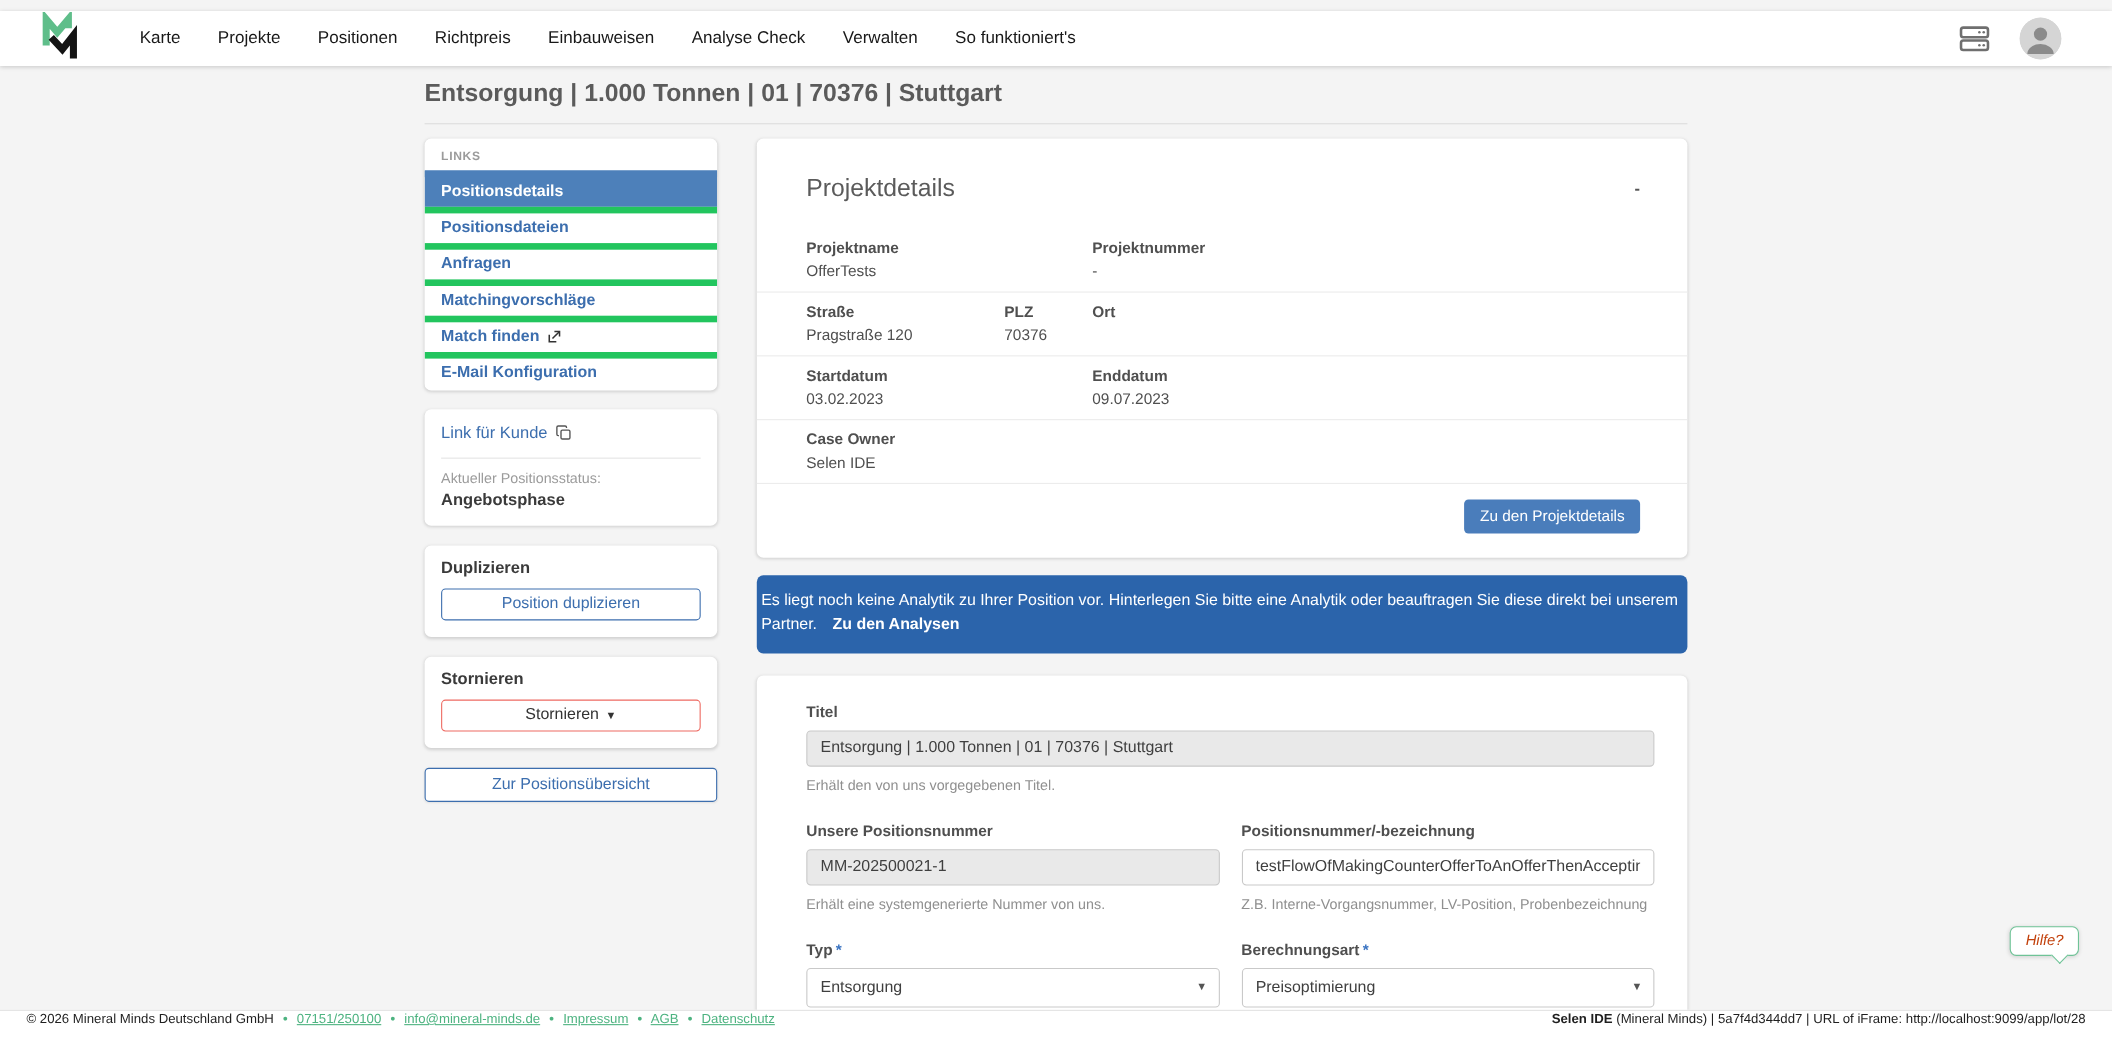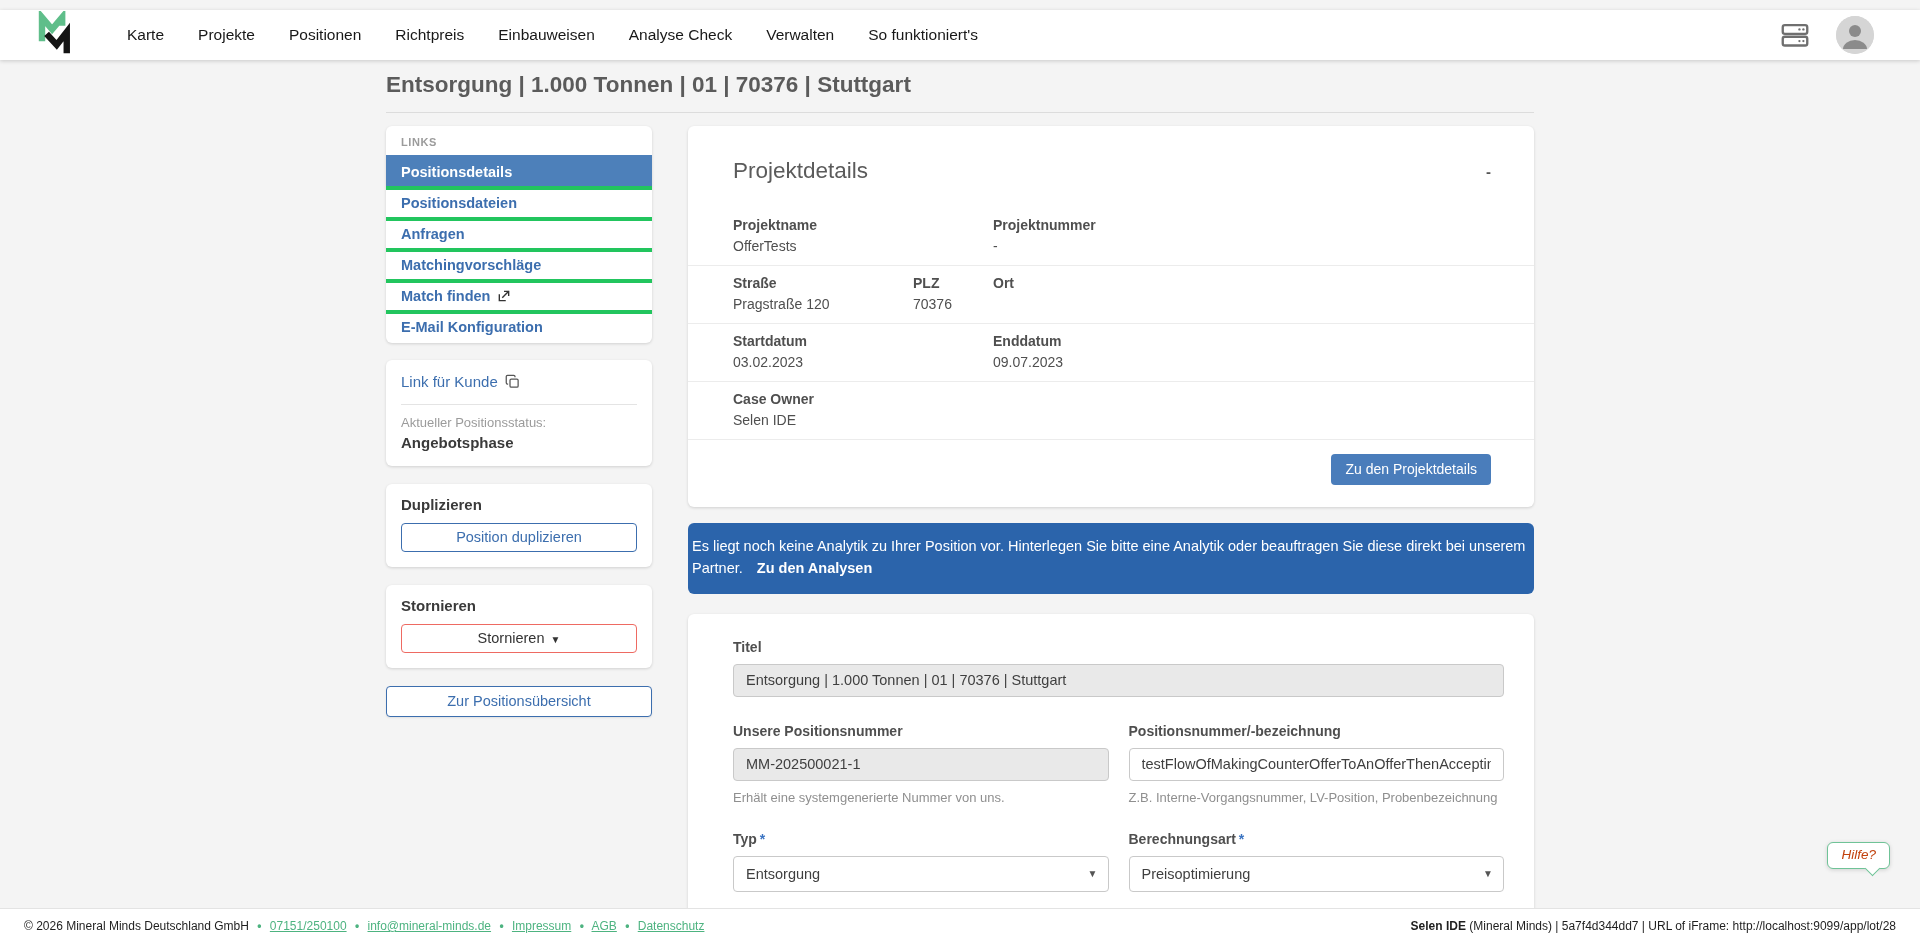--- a/index.html
+++ b/index.html
@@ -38,21 +38,21 @@
   .left-col { flex:0 0 266px; width:266px; }
   .right-col { flex:1; min-width:0; }
   .card { background:#fff; border-radius:6px; box-shadow:0 1px 3px rgba(0,0,0,.15); }
 
   
   .links-card { padding-bottom:2px; overflow:hidden; }
   .links-header { padding:10px 15px 7px; font-size:11px; color:#9b9b9b; letter-spacing:.6px;font-weight:bold; }
   .link-item {
     display:flex; align-items:center; gap:7px;
     padding:5px 15px 6px; font-size:14.5px; font-weight:600; color:#3c6eae;
-    border-top:4px solid #22c55e; cursor:pointer;
+    border-top:6px solid #22c55e; cursor:pointer;
   }
   .link-item.selected { background:#4d80ba; color:#fff; border-top-color:#4d80ba; }
 
   
   .kunde-card { margin-top:17px; padding:13px 15px 15px; }
   .kunde-link { color:#3c6eae; font-size:15px; font-weight:500; display:inline-flex; align-items:center; gap:7px; cursor:pointer; }
   .kunde-divider { border:none; border-top:1px solid #e4e4e4; margin:13px 0 10px; }
   .status-label { font-size:13px; color:#9b9b9b; }
   .status-value { font-size:15px; font-weight:700; color:#3a3a3a; margin-top:4px; }
 
@@ -100,22 +100,22 @@
   .f-grid { display:grid; grid-template-columns:1fr 1fr; column-gap:42px; margin-top:26px;gap:20px; }
   .f-select {
     position:relative; width:100%; height:36px; border:1px solid #c9c9c9; border-radius:4px;
     background:#fff; font-size:14.5px; color:#3f3f3f; display:flex; align-items:center;
     padding:0 28px 0 12px; cursor:pointer;
   }
   .f-select .sel-caret { position:absolute; right:10px; top:11px; font-size:10px; color:#555; }
 
   
   .footer {
-    position:absolute; left:0; right:0; bottom:0; height:35px; background:#fff;
-    border-top:1px solid #e3e3e3; display:flex; align-items:center; justify-content:space-between;
+    position:absolute; left:0; right:0; bottom:0; height:25px; background:#fff;
+    border-top:1px solid #e3e3e3; display:flex; align-items:flex-start; justify-content:space-between;
     padding:0 24px; font-size:12px; color:#1f1f1f; z-index:50;
   }
   .footer-left a { color:#4db380; text-decoration:underline; }
   .footer-left .sep { color:#4db380; margin:0 5px; font-weight:700; }
   .footer-right b { font-weight:700; }
 
   
   .help-bubble {
     position:absolute; right:30px; bottom:74px; background:#fff;
     border:1px solid #6fc397; border-radius:6px; padding:4px 13px 6px;
@@ -284,20 +284,21 @@
       </div>
 
       <div class="banner">
         <span>Es liegt noch keine Analytik zu Ihrer Position vor. Hinterlegen Sie bitte eine Analytik oder beauftragen Sie diese direkt bei unserem Partner.</span>
         <a href="#" class="banner-link">Zu den Analysen</a>
       </div>
 
       <div class="card form-card">
         <label class="f-label">Titel</label>
         <input class="f-input disabled" disabled="" value="Entsorgung | 1.000 Tonnen | 01 | 70376 | Stuttgart" style="">
+        <div class="f-helper">Erhält den von uns vorgegebenen Titel.</div>
 
         <div class="f-grid">
           <div>
             <label class="f-label">Unsere Positionsnummer</label>
             <input class="f-input disabled" disabled="" value="MM-202500021-1" style="">
             <div class="f-helper">Erhält eine systemgenerierte Nummer von uns.</div>
           </div>
           <div>
             <label class="f-label">Positionsnummer/-bezeichnung</label>
             <input class="f-input" value="testFlowOfMakingCounterOfferToAnOfferThenAccepting" style="">

